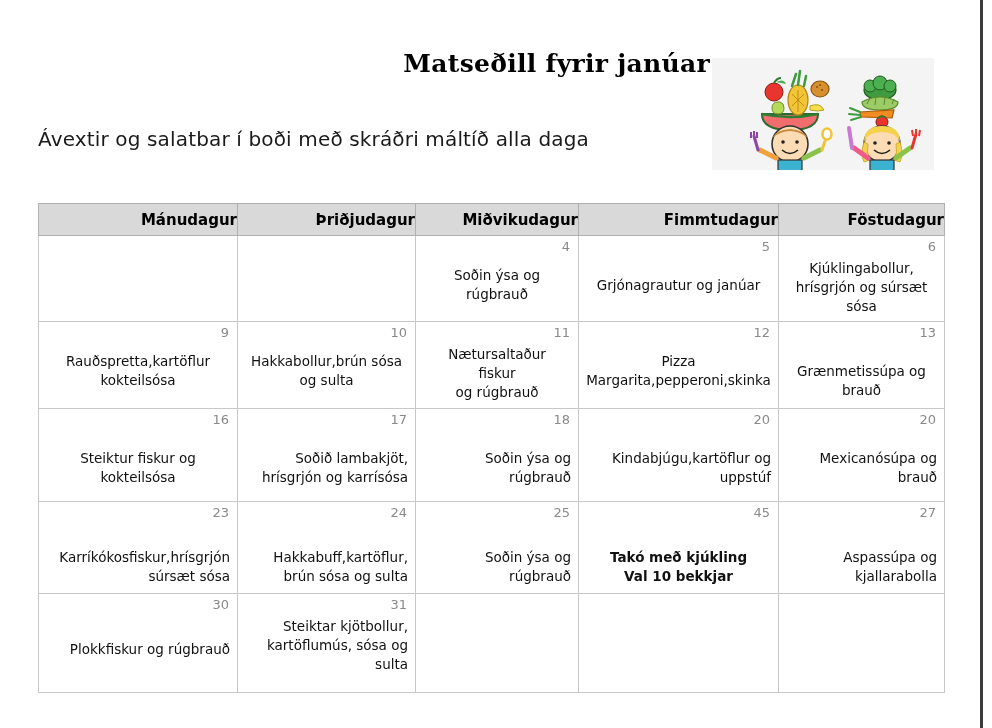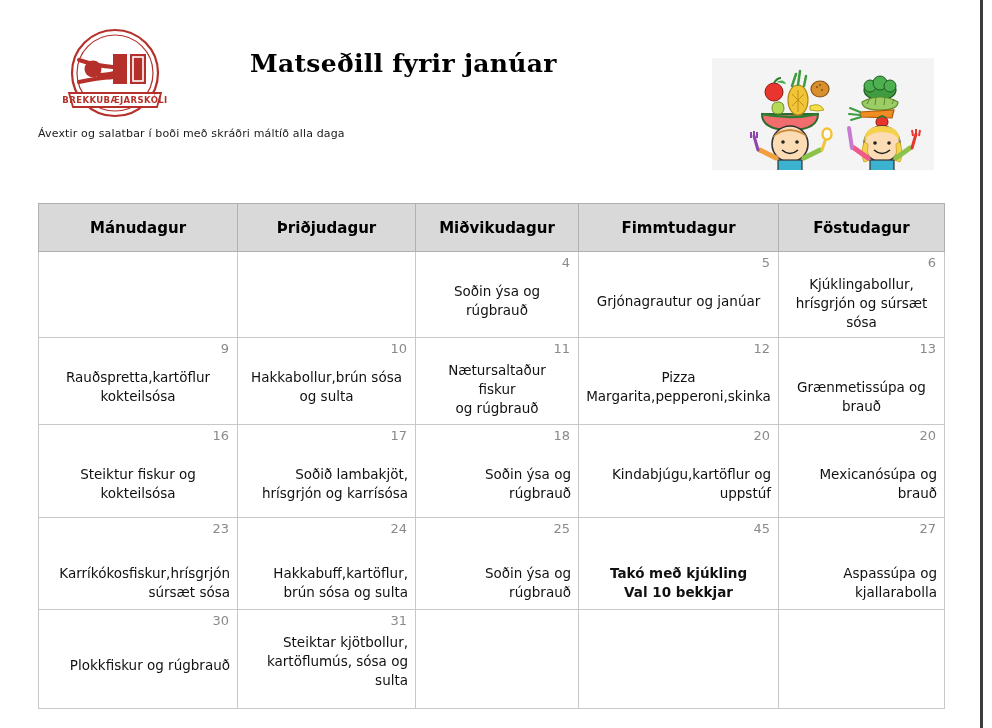--- a/index.html
+++ b/index.html
@@ -27,32 +27,32 @@
   #header { position: absolute; left: 0; top: 0; width: 980px; height: 200px; }
 
   #logo {
     position: absolute; left: 57px; top: 27px;
     width: 116px; height: 92px;
   }
   #logo svg { display: block; width: 116px; height: 92px; }
 
   #title {
     position: absolute; left: 250px; top: 49px;
-    width: 460px; text-align: left;
+    width: 460px; text-align: right;
     font-family: "DejaVu Serif", "Liberation Serif", serif;
     font-weight: bold;
     font-size: 25px;
     letter-spacing: 0.3px;
     color: #000000;
   }
 
   #notes { position: absolute; left: 38px; top: 127px; width: 620px; }
   .note-line {
     font-family: "DejaVu Sans", "Liberation Sans", sans-serif;
-    font-size: 11px;
+    font-size: 20px;
     color: #1a1a1a;
     letter-spacing: 0.15px;
   }
   .note-line + .note-line { margin-top: 21px; }
 
   
   #clipart {
     position: absolute; left: 712px; top: 58px;
     width: 222px; height: 112px;
     background: #f4f4f4;
@@ -67,28 +67,28 @@
     border-collapse: collapse;
     table-layout: fixed;
   }
   #calendar col.c1 { width: 199px; }
   #calendar col.c2 { width: 178px; }
   #calendar col.c3 { width: 163px; }
   #calendar col.c4 { width: 200px; }
   #calendar col.c5 { width: 166px; }
 
   #calendar th {
-    height: 48px;
+    height: 32px;
     background: #d9d9d9;
     border: 1px solid #b0b0b0;
     font-family: "DejaVu Sans", "Liberation Sans", sans-serif;
     font-size: 15px;
     font-weight: bold;
     color: #000000;
-    text-align: center;
+    text-align: right;
     vertical-align: middle;
     padding: 0;
   }
 
   #calendar td {
     border: 1px solid #c8c8c8;
     vertical-align: top;
     padding: 0;
     position: relative;
     overflow: hidden;
@@ -133,39 +133,20 @@
 </style>
 </head>
 <body>
 
 <div id="page">
 
   <div id="page-edge"></div>
 
   <div id="header">
 
-    <div id="logo">
-      <svg viewBox="0 0 116 92" xmlns="http://www.w3.org/2000/svg">
-        <circle cx="58" cy="46" r="43" fill="none" stroke="#b5302a" stroke-width="2.2"></circle>
-        <circle cx="58" cy="46" r="38" fill="none" stroke="#b5302a" stroke-width="1.2"></circle>
-
-        <circle cx="36" cy="42" r="8.5" fill="#b5302a"></circle>
-
-        <path d="M22 33 Q40 39 56 40" stroke="#b5302a" stroke-width="4" fill="none" stroke-linecap="round"></path>
-        <path d="M22 55 Q40 51 56 50" stroke="#b5302a" stroke-width="4" fill="none" stroke-linecap="round"></path>
-        <path d="M40 46 Q54 46 62 42 L56 52 Q48 53 40 50 Z" fill="#b5302a"></path>
-
-        <rect x="56" y="27" width="14" height="30" fill="#b5302a"></rect>
-        <rect x="73" y="27" width="16" height="30" fill="#b5302a"></rect>
-        <rect x="76" y="30" width="10" height="24" fill="none" stroke="#ffffff" stroke-width="1.6"></rect>
-
-        <path d="M12 66 L104 66 L100 80 L16 80 Z" fill="#ffffff" stroke="#b5302a" stroke-width="1.8"></path>
-        <text x="58" y="76" text-anchor="middle" font-family="DejaVu Sans, sans-serif" font-size="8.5" font-weight="bold" fill="#b5302a" letter-spacing="0.4">BREKKUBÆJARSKÓLI</text>
-      </svg>
-    </div>
 
     <div id="title">Matseðill fyrir janúar</div>
 
     <div id="notes">
       <div class="note-line">Ávextir og salatbar í boði með skráðri máltíð alla daga</div>
     </div>
 
     <div id="clipart">
       <svg viewBox="0 0 222 112" xmlns="http://www.w3.org/2000/svg">
         <rect x="0" y="0" width="222" height="112" fill="#f4f4f4"></rect>

